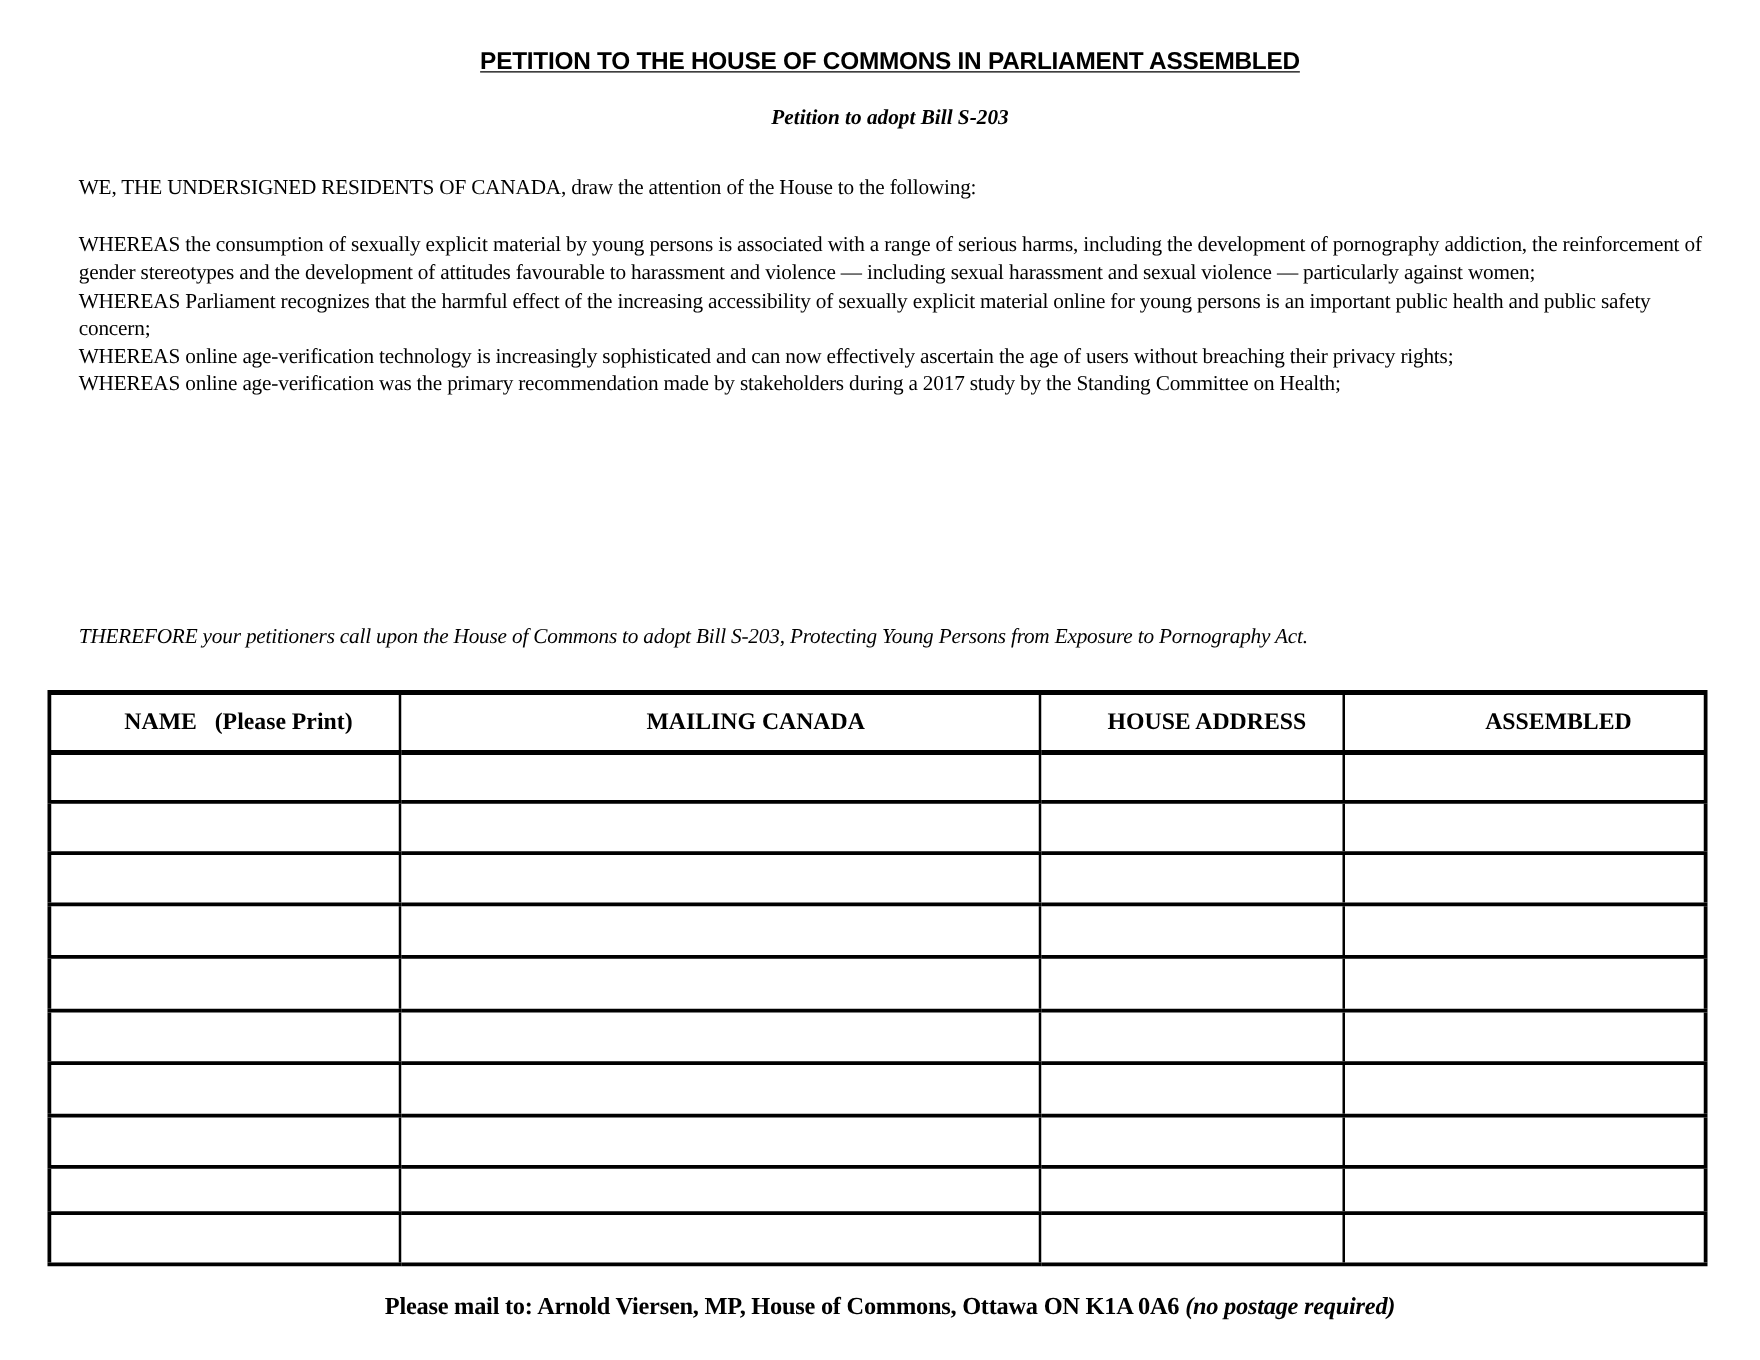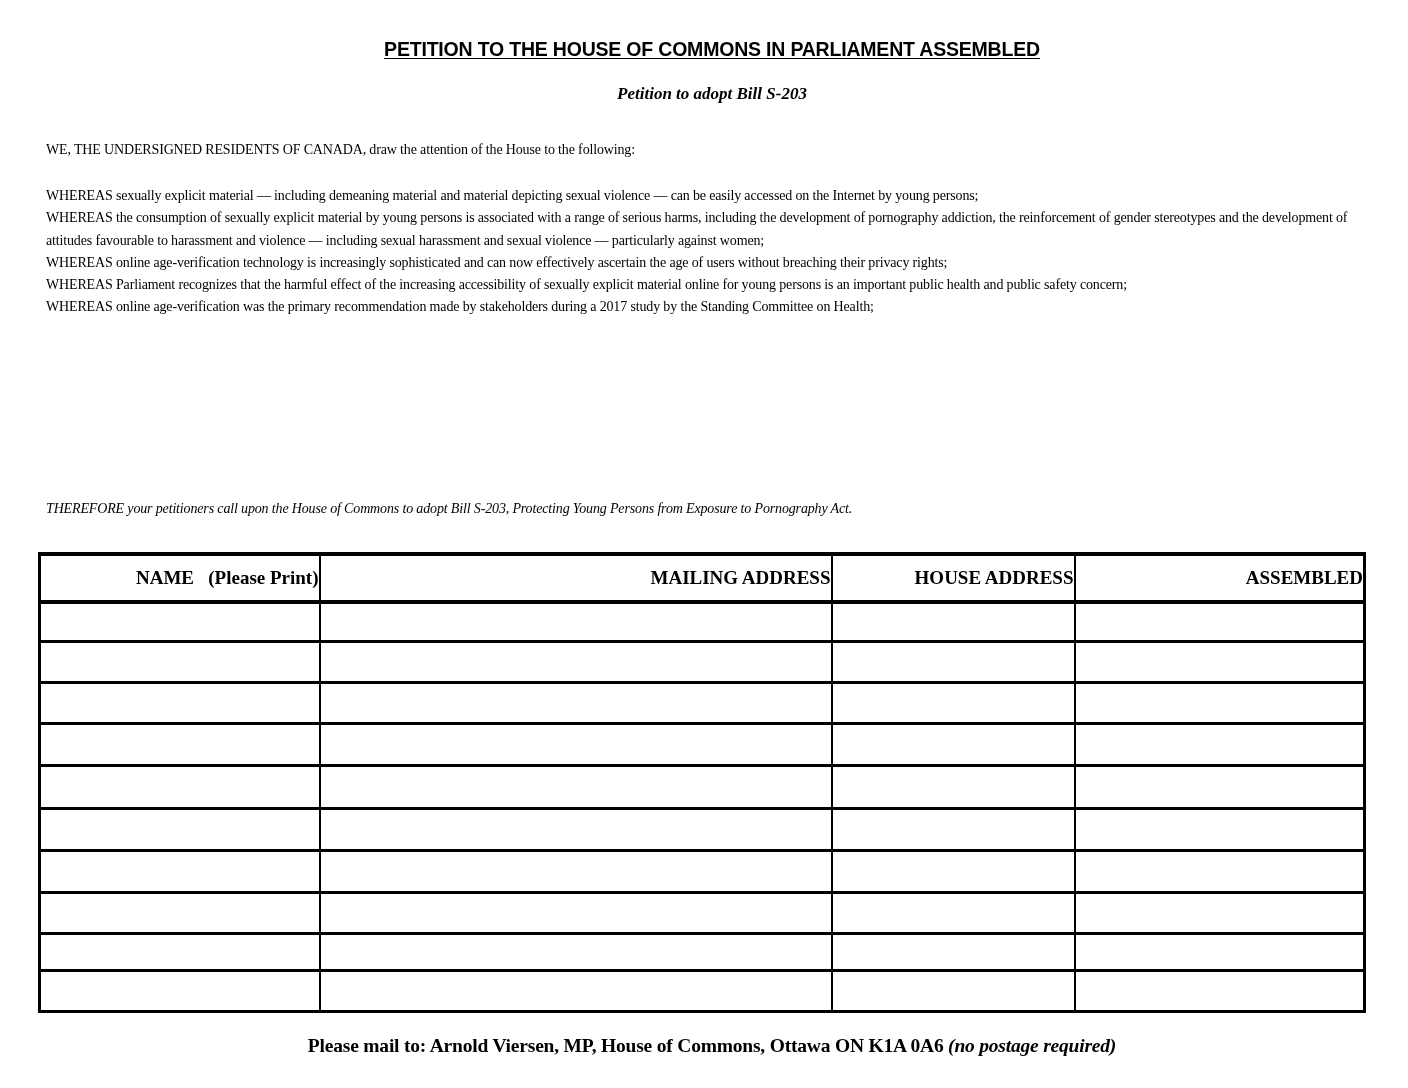--- a/index.html
+++ b/index.html
@@ -1,63 +1,62 @@
 <!DOCTYPE html>
 <html><head>
 <meta charset="utf-8">
 <style>
   html, body { margin:0; padding:0; background:#ffffff; }
   body { width:1408px; height:1088px; position:relative; overflow:hidden; color:#000; font-family:"Liberation Serif", serif; }
   .title { position:absolute; left:0; width:1424px; top:38px; text-align:center; font-family:"Liberation Sans", sans-serif; font-weight:bold; font-size:19.5px; text-decoration:underline; text-underline-offset:2px; letter-spacing:-0.2px; }
   .subtitle { position:absolute; left:0; width:1424px; top:84px; text-align:center; font-weight:bold; font-style:italic; font-size:17px; }
-  .body-text { position:absolute; left:46px; width:1310px; font-size:14px; line-height:22.3px; letter-spacing:-0.15px; }
+  .body-text { position:absolute; left:63px; width:1310px; font-size:17px; line-height:22.3px; letter-spacing:-0.15px; }
   .intro { top:139px; }
   .whereas { top:185px; }
   .whereas p { margin:0; }
   .therefore { top:498px;font-style:italic; }
   table.sig { position:absolute; left:38px; top:552px; width:1325px; border-collapse:collapse; border-top:4px solid #000; border-left:3px solid #000; border-right:3px solid #000; border-bottom:3px solid #000; table-layout:fixed; }
   table.sig th, table.sig td { border-left:2px solid #000; border-right:2px solid #000; padding:0; }
-  table.sig th { height:44px; border-bottom:4px solid #000; font-weight:bold; font-size:19px; text-align:right; }
+  table.sig th { height:44px; border-bottom:4px solid #000; font-weight:bold; font-size:19px; text-align:center; }
   table.sig td { border-bottom:3px solid #000; }
   .th-name { padding-left:22px !important; }
   .th-mail { padding-left:58px !important; }
   .th-email { padding-left:25px !important; }
   .th-sig { padding-left:55px !important; }
   .footer { position:absolute; left:0; width:1424px; top:1035px; text-align:center; font-weight:bold; font-size:19.5px; letter-spacing:-0.2px; }
   .footer i { }
 </style>
 </head>
 <body>
 
 <div class="title">PETITION TO THE HOUSE OF COMMONS IN PARLIAMENT ASSEMBLED</div>
 <div class="subtitle">Petition to adopt Bill S-203</div>
 
 <div class="body-text intro">WE, THE UNDERSIGNED RESIDENTS OF CANADA, draw the attention of the House to the following:</div>
 
 <div class="body-text whereas">
-  <p>WHEREAS sexually explicit material — including demeaning material and material depicting sexual violence — can be easily accessed on the Internet by young persons;</p>
   <p>WHEREAS the consumption of sexually explicit material by young persons is associated with a range of serious harms, including the development of pornography addiction, the reinforcement of gender stereotypes and the development of attitudes favourable to harassment and violence — including sexual harassment and sexual violence — particularly against women;</p>
+  <p>WHEREAS Parliament recognizes that the harmful effect of the increasing accessibility of sexually explicit material online for young persons is an important public health and public safety concern;</p>
   <p>WHEREAS online age-verification technology is increasingly sophisticated and can now effectively ascertain the age of users without breaching their privacy rights;</p>
-  <p>WHEREAS Parliament recognizes that the harmful effect of the increasing accessibility of sexually explicit material online for young persons is an important public health and public safety concern;</p>
   <p>WHEREAS online age-verification was the primary recommendation made by stakeholders during a 2017 study by the Standing Committee on Health;</p>
 </div>
 
 <div class="body-text therefore">THEREFORE your petitioners call upon the House of Commons to adopt Bill S-203, Protecting Young Persons from Exposure to Pornography Act.</div>
 
 <table class="sig">
   <colgroup>
     <col style="width:280px">
     <col style="width:512px">
     <col style="width:243px">
     <col style="width:290px">
   </colgroup>
   <thead>
     <tr>
       <th class="th-name" style="white-space:pre">NAME   (Please Print)</th>
-      <th class="th-mail">MAILING ADDRESS</th>
+      <th class="th-mail">MAILING CANADA</th>
       <th class="th-email">HOUSE ADDRESS</th>
       <th class="th-sig">ASSEMBLED</th>
     </tr>
   </thead>
   <tbody id="sig-body">
       <tr>
         <td style="height: 36px;"></td>
         <td style="height: 36px;"></td>
         <td style="height: 36px;"></td>
         <td style="height: 36px;"></td>

